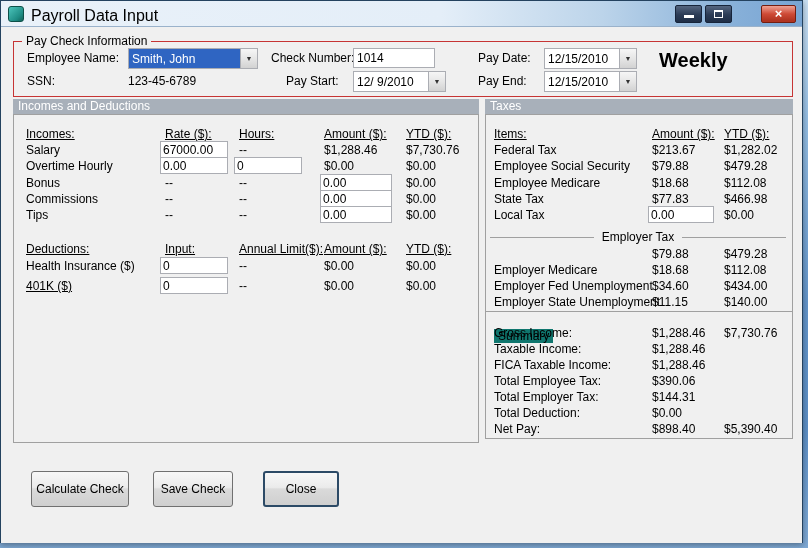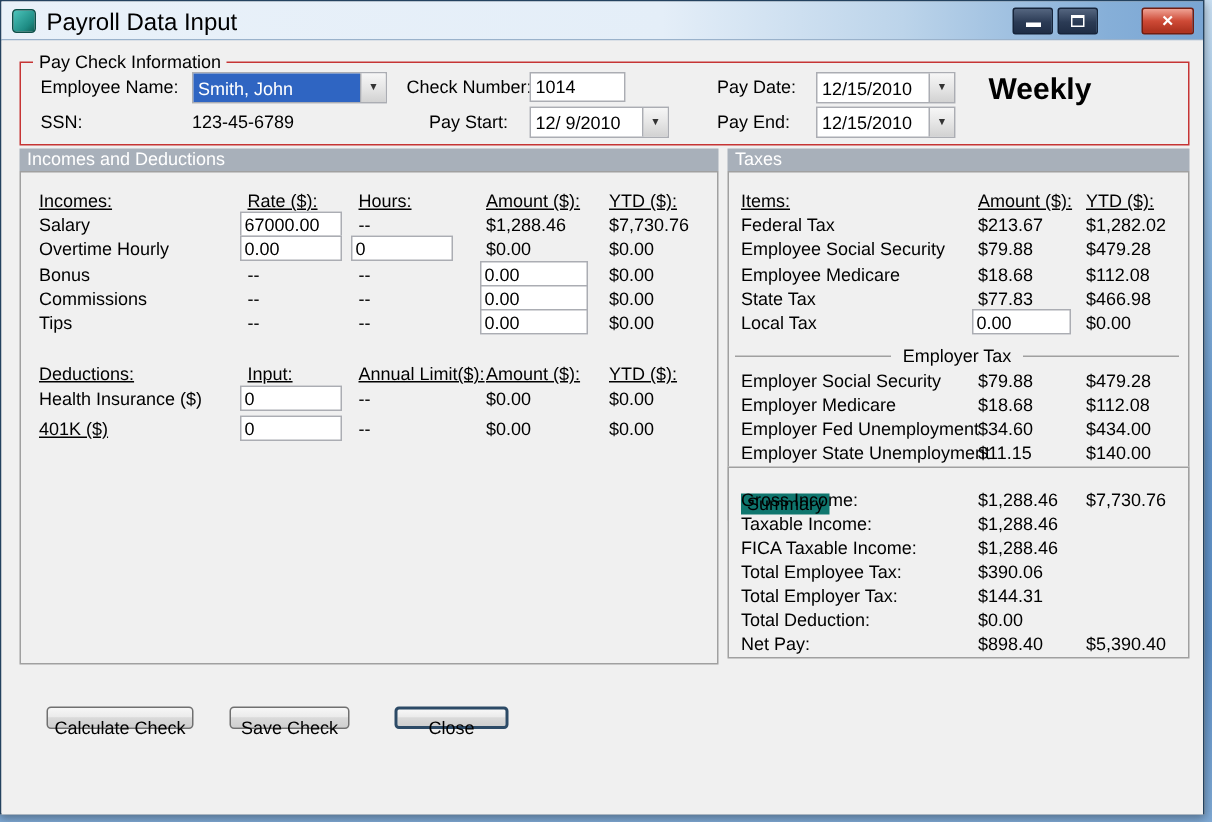--- a/index.html
+++ b/index.html
@@ -58,21 +58,21 @@
   .t1{left:12px} .t2{left:151px} .t3{left:225px} .t4{left:310px} .t5{left:392px}
   .i2{left:146px;width:68px} .i3{left:220px;width:68px} .i4{left:306px;width:72px}
 
   .x1{left:8px} .x2{left:166px} .x3{left:238px}
   .ix2{left:162px;width:66px}
 
   .sep { position:absolute; left:4px; width:296px; height:13px; text-align:center; }
   .sep::before { content:""; position:absolute; left:0; right:0; top:7px; border-top:1px solid #a0a0a0; }
   .sep span { position:relative; background:#f0f0f0; padding:0 8px; }
 
-  .pushbtn { position:absolute; height:15px; border:1px solid #707070; border-radius:3px;
+  .pushbtn { position:absolute; height:36px; border:1px solid #707070; border-radius:3px;
              background:linear-gradient(#f7f7f7,#ebebeb 45%,#dadada 50%,#cfcfcf);
              font:12px "Liberation Sans",sans-serif; text-align:center; line-height:26px; }
   .pushbtn.default { border:2px solid #2c4a66; line-height:24px; }
 </style>
 </head>
 <body>
 
 <div class="window">
 
   <div class="titlebar">
@@ -93,21 +93,21 @@
       <span class="legend">Pay Check Information</span>
     </div>
 
     <span class="lbl" style="left:26px;top:24px;">Employee Name:</span>
     <div class="combo" style="left:127px;top:21px;width:130px;">
       <span class="cval hl">Smith, John</span>
       <span class="abtn">▼</span>
     </div>
 
     <span class="lbl" style="left:270px;top:24px;">Check Number:</span>
-    <input class="tbox" style="left: 352px; top: 21px; width: 64px;" value="1014">
+    <input class="tbox" style="left: 352px; top: 21px; width: 82px;" value="1014">
 
     <span class="lbl" style="left:477px;top:24px;">Pay Date:</span>
     <div class="combo" style="left:543px;top:21px;width:93px;">
       <span class="cval">12/15/2010</span>
       <span class="abtn">▼</span>
     </div>
 
     <span class="lbl freq" style="left:658px;top:22px;">Weekly</span>
 
     <span class="lbl" style="left:26px;top:47px;">SSN:</span>
@@ -239,21 +239,20 @@
         <span class="x1">Local Tax</span>
         <input class="ix2" value="0.00" style="">
         <span class="x3">$0.00</span>
       </div>
 
       <div class="sep" style="top:115px;">
         <span>Employer Tax</span>
       </div>
 
       <div class="r" style="top:132px;">
-        <span class="x1">Employer Social Security</span>
         <span class="x2">$79.88</span>
         <span class="x3">$479.28</span>
       </div>
 
       <div class="r" style="top:148px;">
         <span class="x1">Employer Medicare</span>
         <span class="x2">$18.68</span>
         <span class="x3">$112.08</span>
       </div>
 

